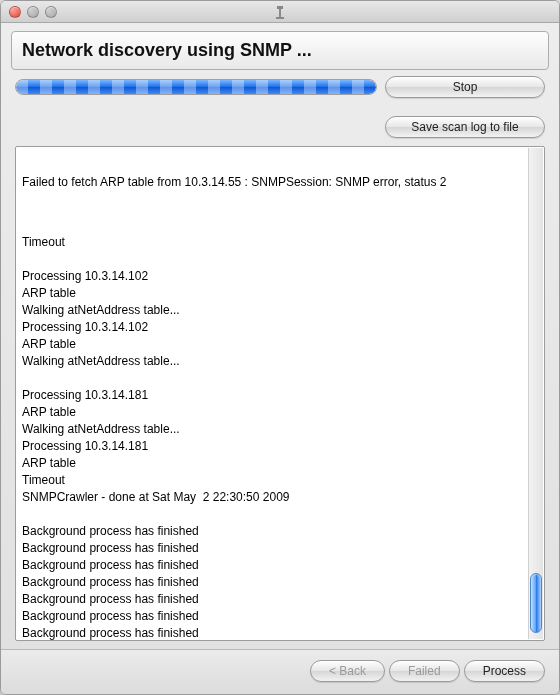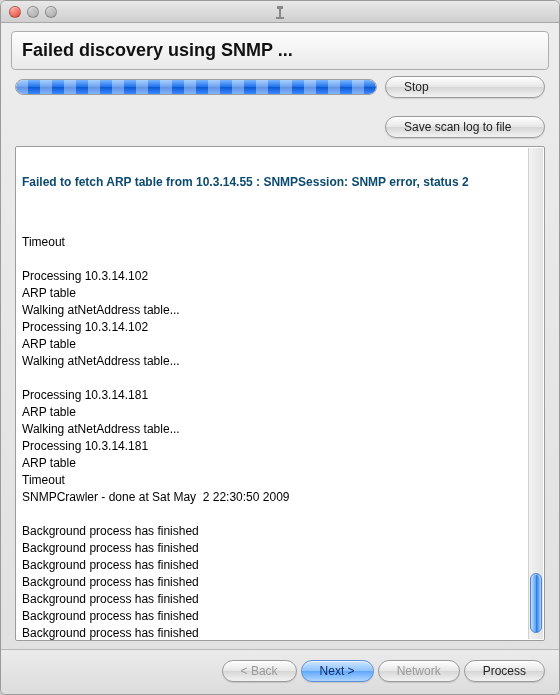--- a/index.html
+++ b/index.html
@@ -82,21 +82,21 @@
   .aqua-btn {
     height: 22px;
     padding: 0 18px;
     border: 1px solid #9a9a9a;
     border-radius: 11px;
     background: linear-gradient(#ffffff, #e6e6e6 50%, #d6d6d6 51%, #f2f2f2);
     font-size: 12px;
     color: #222;
     box-shadow: 0 1px 0 rgba(255,255,255,0.6) inset, 0 1px 1px rgba(0,0,0,0.12);
     cursor: default;
-    display: inline-flex; align-items: center; 
+    display: inline-flex; align-items: center; justify-content: center;
     white-space: nowrap;
   }
   .aqua-btn.disabled { color: #9a9a9a; }
   .aqua-btn.default {
     background: linear-gradient(#cfe6ff, #8ec2ff 50%, #5fa7fb 51%, #b0d6ff);
     border-color: #5c8ed6;
     color: #0b2e66;
   }
   .save-row {
     display: flex; justify-content: flex-end;
@@ -125,23 +125,22 @@
     padding: 2px 6px 4px 6px;
     padding-right: 18px;
     overflow: hidden;
     font-size: 12px;
     line-height: 17px;
     color: #000;
     white-space: pre;
   }
   .log-content .cutline {
     position: relative; top: -9px;
-    color: #0c4a6e;
+    color: #000000;
     white-space: nowrap;
-    font-weight: bold;
   }
   .scrollbar {
     position: absolute; right: 1px; top: 1px; bottom: 1px;
     width: 15px;
     background: linear-gradient(90deg,#f2f2f2,#e3e3e3);
     border-left: 1px solid #d0d0d0;
   }
   .scroll-thumb {
     position: absolute; left: 1px; right: 1px; bottom: 6px;
     height: 60px;
@@ -174,21 +173,21 @@
     <div class="titlebar-icon">
       <svg width="12" height="14" viewBox="0 0 12 14">
         <rect x="3" y="1" width="6" height="3" fill="#888"></rect>
         <rect x="5" y="4" width="2" height="9" fill="#888"></rect>
         <rect x="2" y="12" width="8" height="2" fill="#888"></rect>
       </svg>
     </div>
   </div>
 
   <div class="header">
-    <span>Failed discovery using SNMP ...</span>
+    <span>Network discovery using SNMP ...</span>
   </div>
 
   <div class="progress-row">
     <div class="progress-track">
       <div class="progress-fill"></div>
     </div>
     <div class="stop-col">
       <div class="aqua-btn">
         <span>Stop</span>
       </div>
@@ -209,24 +208,21 @@
     </div>
     <div class="scrollbar">
       <div class="scroll-thumb"></div>
     </div>
   </div>
 
   <div class="footer">
     <div class="aqua-btn disabled">
       <span>&lt; Back</span>
     </div>
-    <div class="aqua-btn default">
-      <span>Next &gt;</span>
-    </div>
     <div class="aqua-btn disabled">
-      <span>Network</span>
+      <span>Failed</span>
     </div>
     <div class="aqua-btn">
       <span>Process</span>
     </div>
   </div>
 
 </div>
 
 </body></html>

